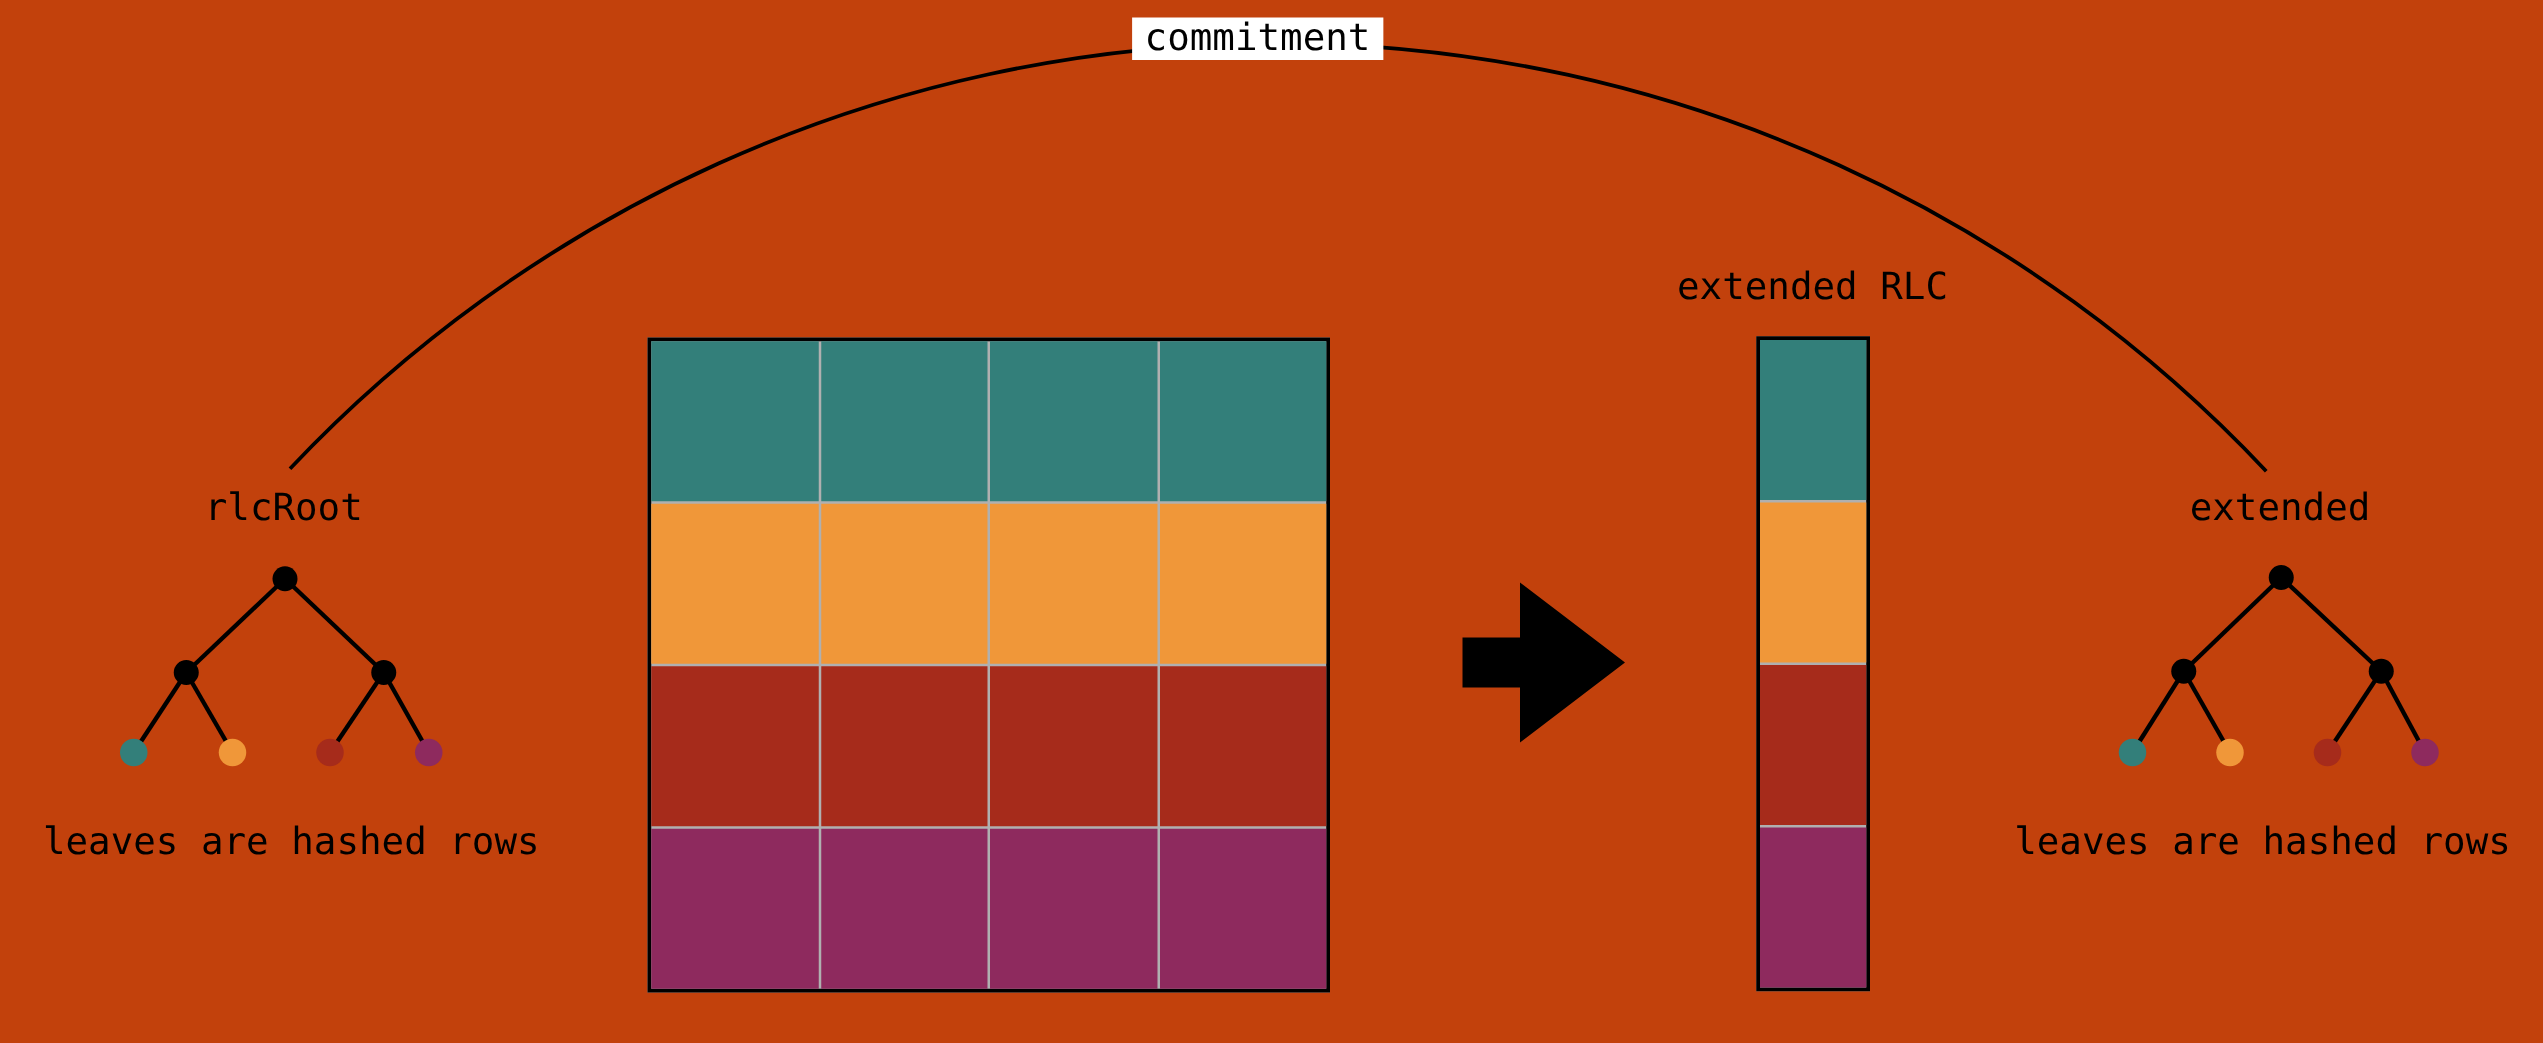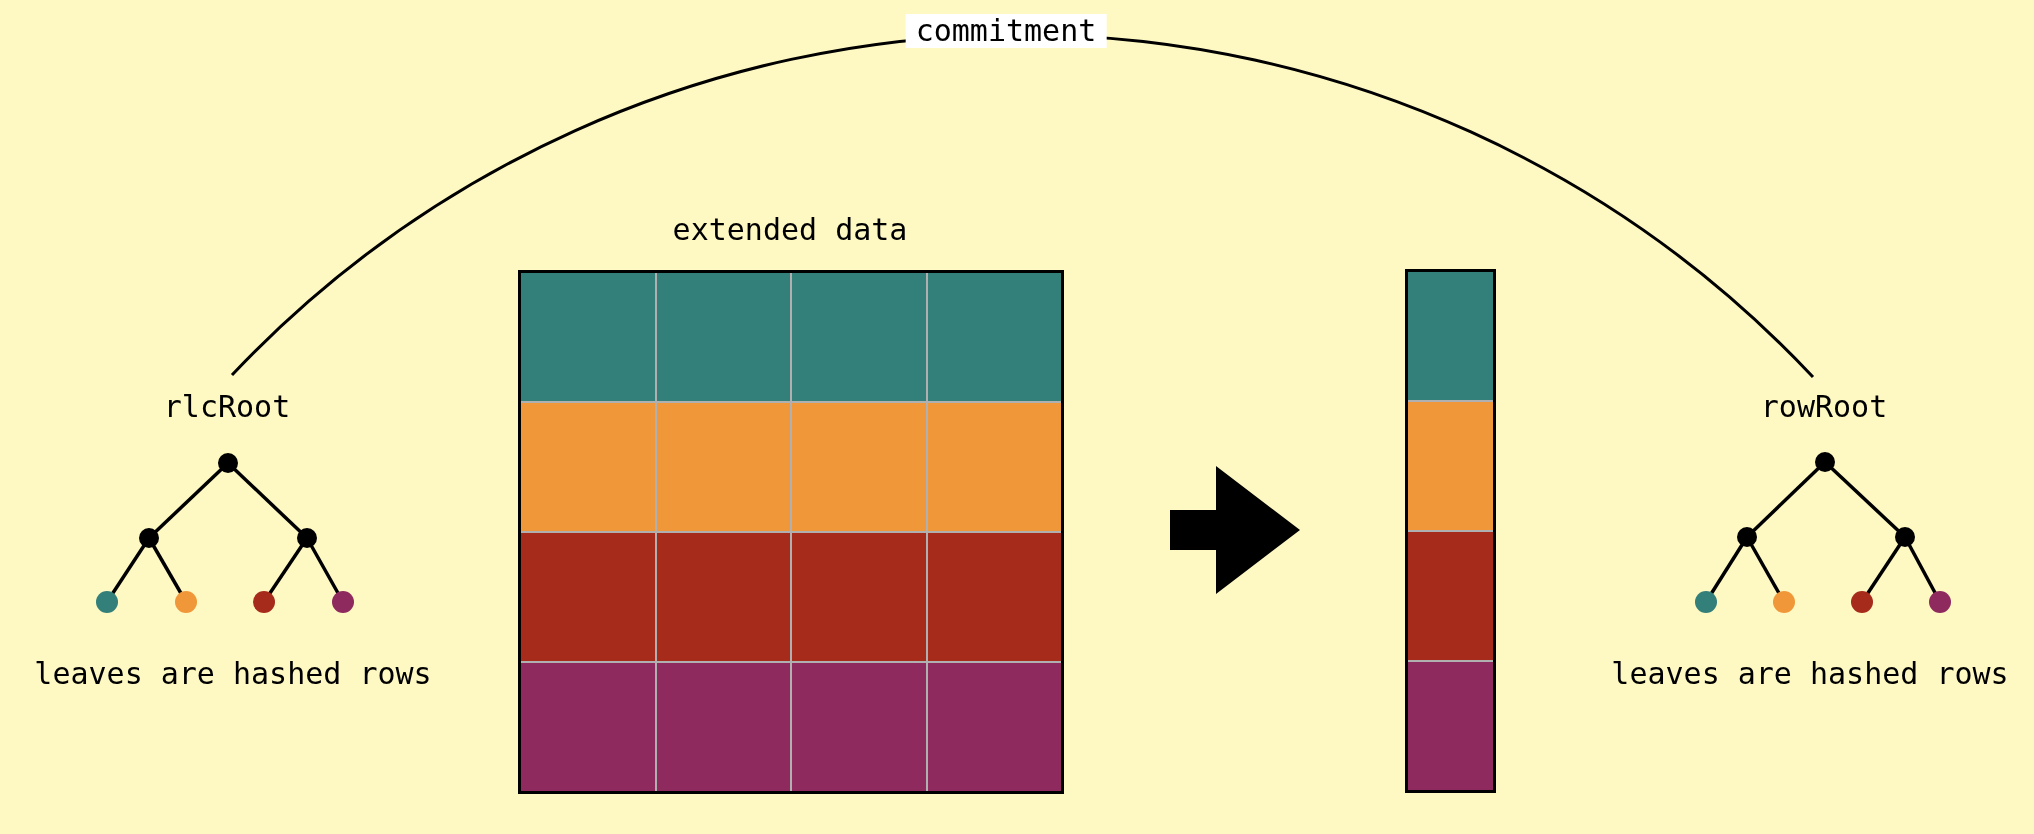--- a/index.html
+++ b/index.html
@@ -1,20 +1,20 @@
 <!DOCTYPE html>
 <html><head>
 <meta charset="utf-8">
 <style>
   html, body { margin: 0; padding: 0; background: #ffffff; }
   .stage {
     position: relative;
     width: 2034px;
     height: 834px;
-    background: #fef9c3;
+    background: #c2410c;
     font-family: "DejaVu Sans Mono", "Liberation Mono", monospace;
     color: #000000;
     overflow: hidden;
   }
   svg.layer { position: absolute; left: 0; top: 0; }
   .label {
     position: absolute;
     transform: translateX(-50%);
     font-size: 30px;
     line-height: 34px;
@@ -54,21 +54,20 @@
 <body>
 
 <div class="stage">
 
   <svg class="layer" width="2034" height="834" viewBox="0 0 2034 834">
     <path class="arc-path" d="M 232 375 A 1086 1086 0 0 1 1813 377"></path>
   </svg>
 
   <div class="label commitment" style="left:1006px; top:14px;">commitment</div>
 
-  <div class="label" style="left:790px; top:213px;">extended data</div>
   <div class="grid-box" id="extended-data-grid" style="background: rgb(176, 176, 176); border-color: rgb(0, 0, 0);">
       <div style="background: rgb(51, 127, 122);"></div>
       <div style="background: rgb(51, 127, 122);"></div>
       <div style="background: rgb(51, 127, 122);"></div>
       <div style="background: rgb(51, 127, 122);"></div>
       <div style="background: rgb(240, 151, 57);"></div>
       <div style="background: rgb(240, 151, 57);"></div>
       <div style="background: rgb(240, 151, 57);"></div>
       <div style="background: rgb(240, 151, 57);"></div>
       <div style="background: rgb(166, 43, 27);"></div>
@@ -78,20 +77,21 @@
       <div style="background: rgb(142, 42, 94);"></div>
       <div style="background: rgb(142, 42, 94);"></div>
       <div style="background: rgb(142, 42, 94);"></div>
       <div style="background: rgb(142, 42, 94);"></div>
     </div>
 
   <svg class="layer" style="left:1160px; top:456px;" width="150" height="148" viewBox="1160 456 150 148">
     <polygon points="1170,510 1216,510 1216,466 1300,530 1216,594 1216,550 1170,550" fill="#000000"></polygon>
   </svg>
 
+  <div class="label" style="left:1450px; top:213px;">extended RLC</div>
   <div class="grid-box" id="extended-rlc-column" style="background: rgb(176, 176, 176); border-color: rgb(0, 0, 0);">
       <div style="background: rgb(51, 127, 122);"></div>
       <div style="background: rgb(240, 151, 57);"></div>
       <div style="background: rgb(166, 43, 27);"></div>
       <div style="background: rgb(142, 42, 94);"></div>
     </div>
 
   <div class="label" style="left:227px; top:390px;">rlcRoot</div>
   <svg class="tree-svg" id="left-tree" width="340" height="180" viewBox="55 445 340 180">
     <line class="tree-edge" x1="228" y1="463" x2="149" y2="538"></line>
@@ -103,21 +103,21 @@
     <circle cx="228" cy="463" r="10" fill="#000000"></circle>
     <circle cx="149" cy="538" r="10" fill="#000000"></circle>
     <circle cx="307" cy="538" r="10" fill="#000000"></circle>
     <circle cx="107" cy="602" r="11" fill="#337F7A"></circle>
     <circle cx="186" cy="602" r="11" fill="#F09739"></circle>
     <circle cx="264" cy="602" r="11" fill="#A62B1B"></circle>
     <circle cx="343" cy="602" r="11" fill="#8E2A5E"></circle>
   </svg>
   <div class="label" style="left:233px; top:657px;">leaves are hashed rows</div>
 
-  <div class="label" style="left:1824px; top:390px;">rowRoot</div>
+  <div class="label" style="left:1824px; top:390px;">extended</div>
   <svg class="tree-svg" id="right-tree" width="340" height="180" viewBox="1650 445 340 180">
     <line class="tree-edge" x1="1825" y1="462" x2="1747" y2="537"></line>
     <line class="tree-edge" x1="1825" y1="462" x2="1905" y2="537"></line>
     <line class="tree-edge" x1="1747" y1="537" x2="1706" y2="602"></line>
     <line class="tree-edge" x1="1747" y1="537" x2="1784" y2="602"></line>
     <line class="tree-edge" x1="1905" y1="537" x2="1862" y2="602"></line>
     <line class="tree-edge" x1="1905" y1="537" x2="1940" y2="602"></line>
     <circle cx="1825" cy="462" r="10" fill="#000000"></circle>
     <circle cx="1747" cy="537" r="10" fill="#000000"></circle>
     <circle cx="1905" cy="537" r="10" fill="#000000"></circle>

